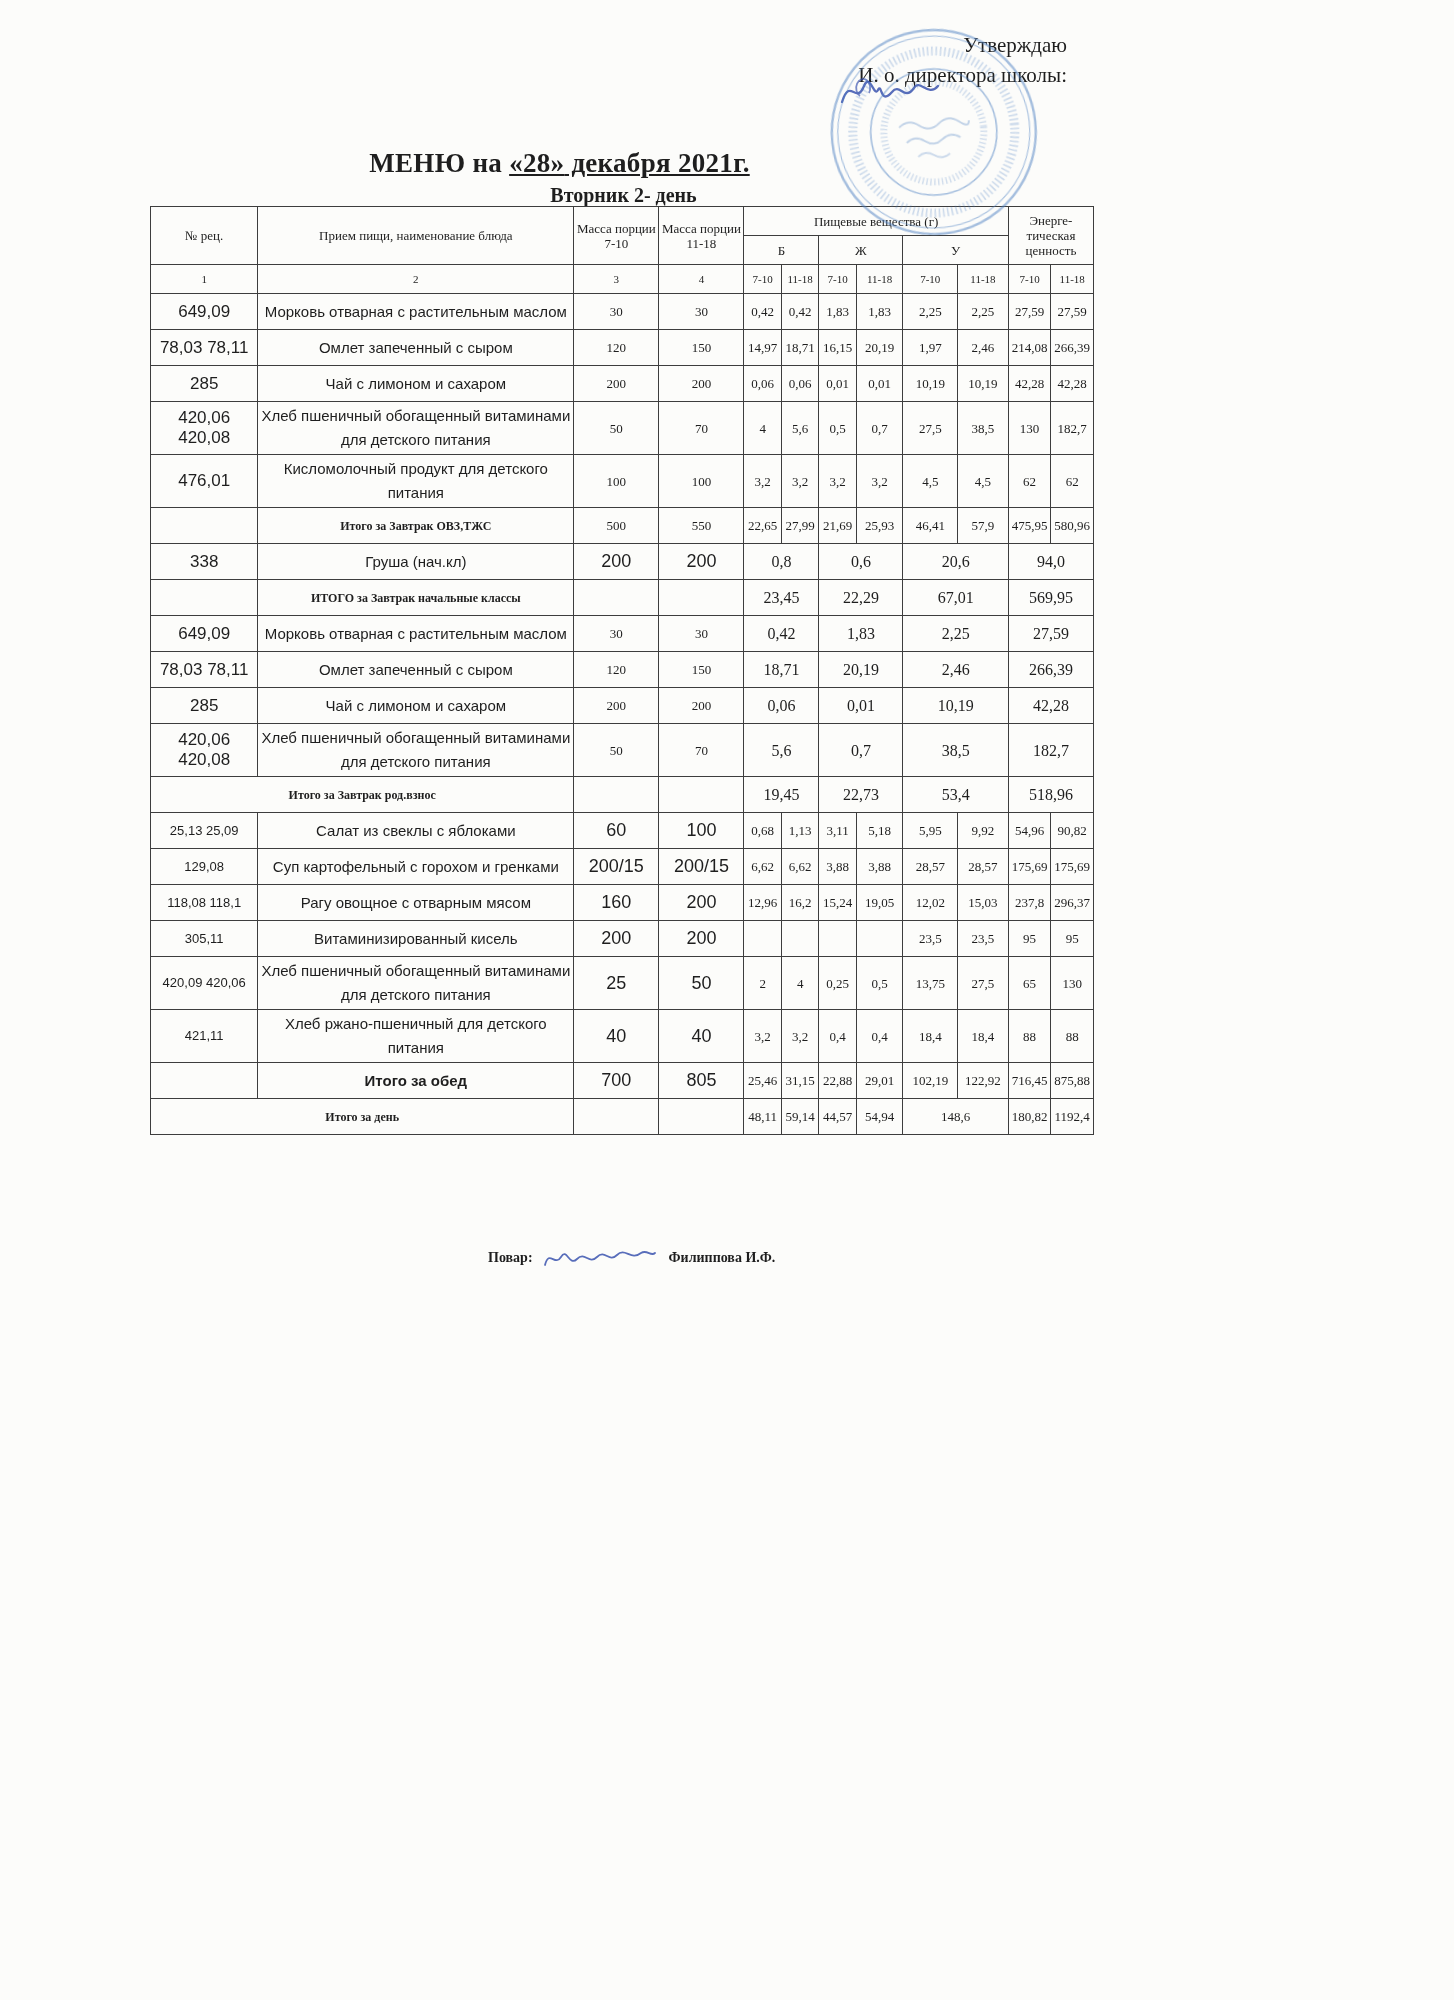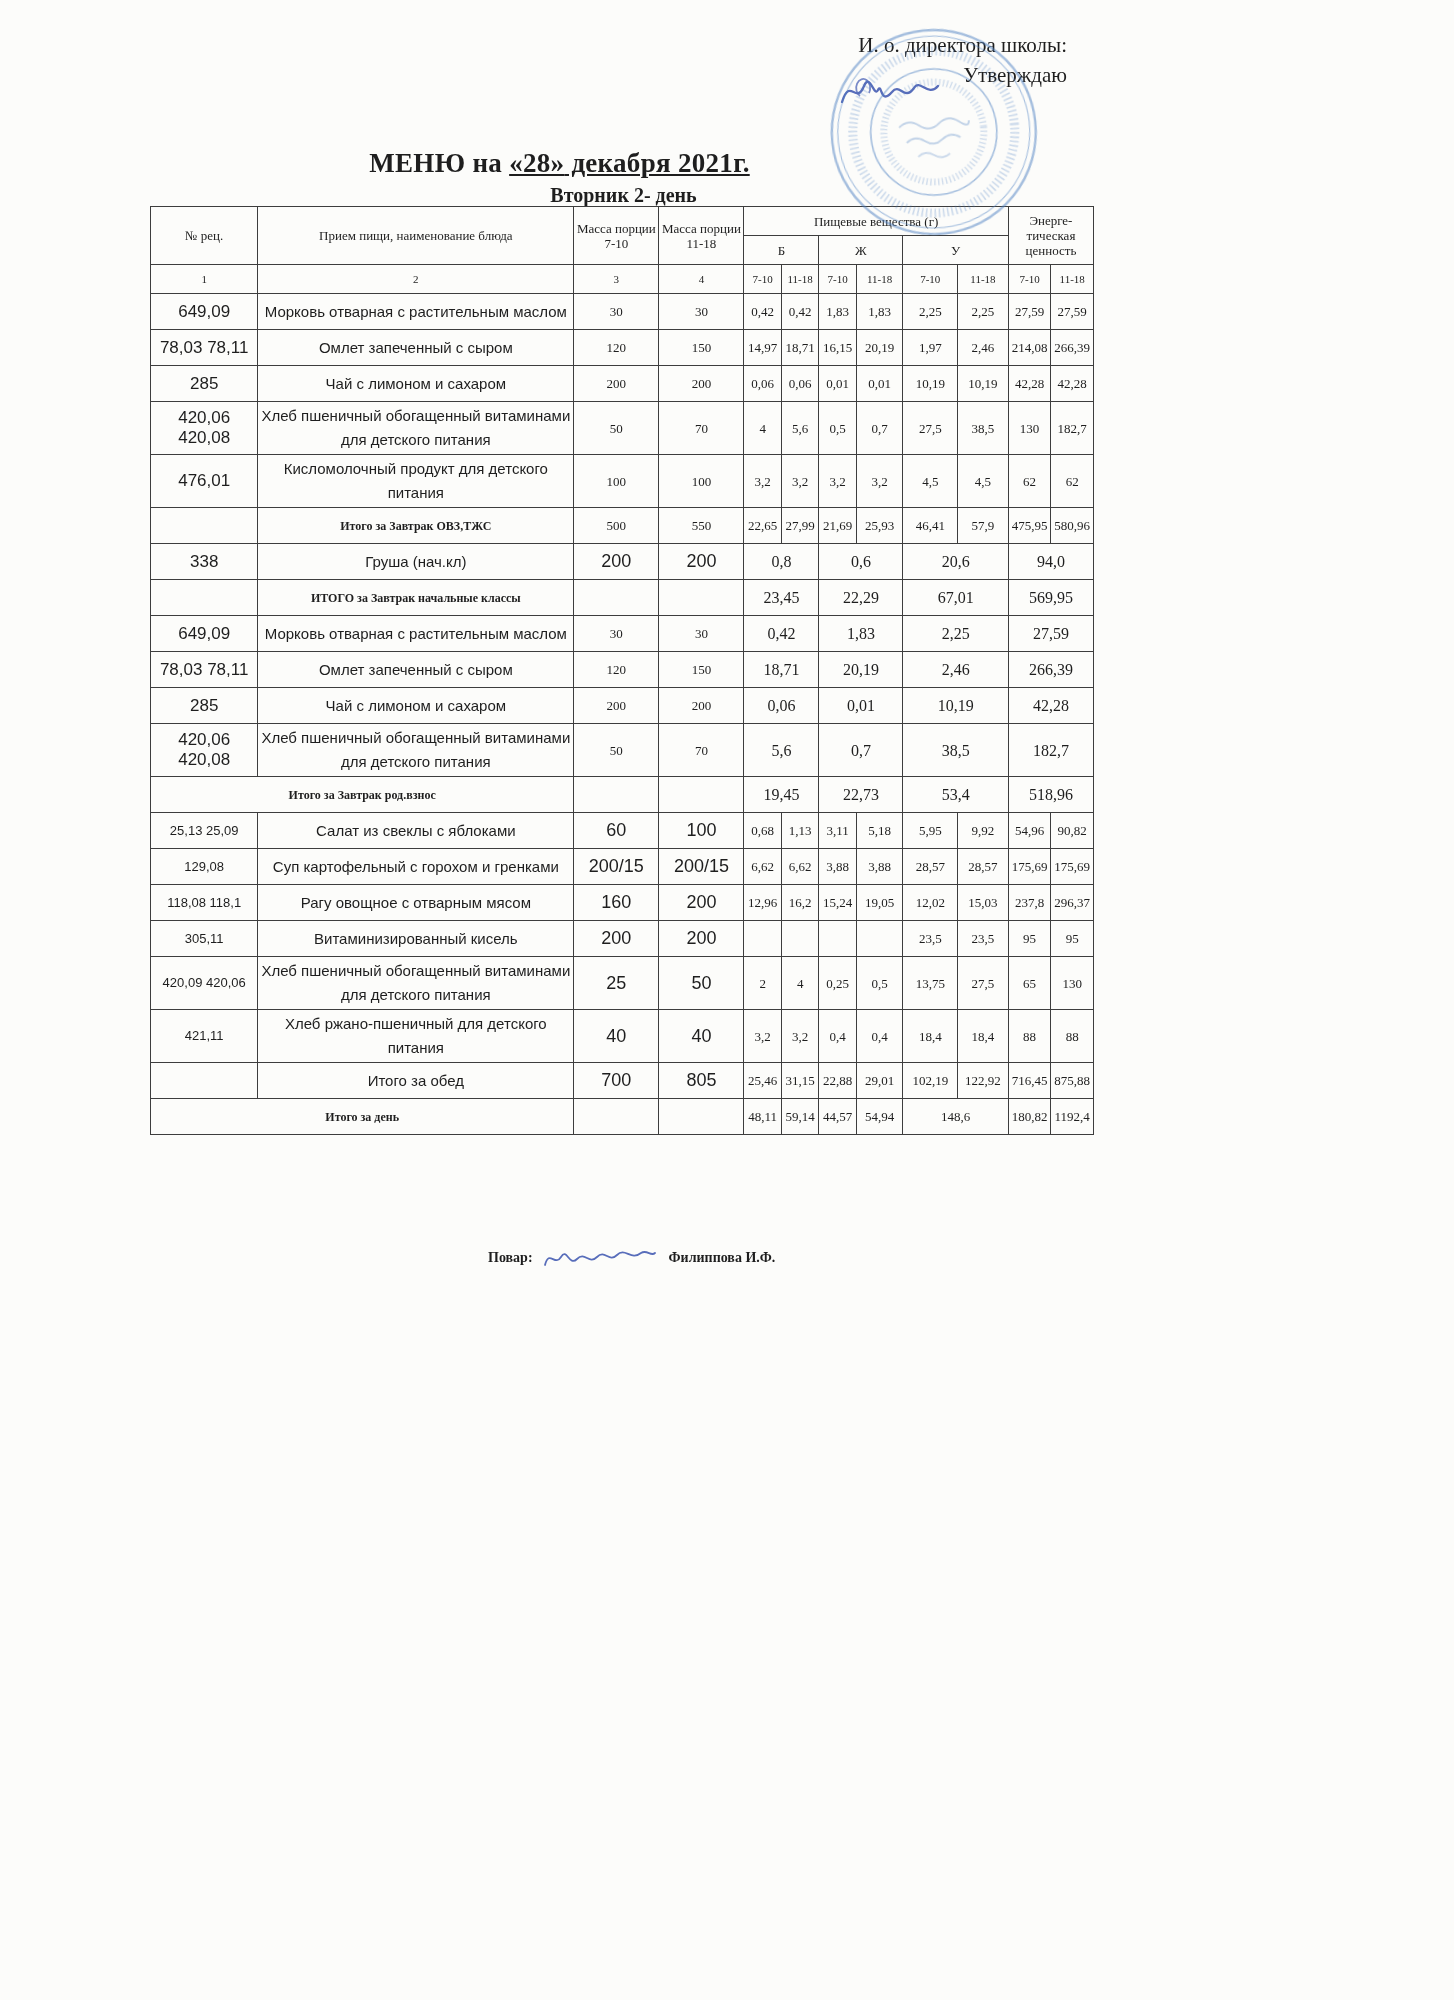--- a/index.html
+++ b/index.html
@@ -53,21 +53,21 @@
 
   .hc { font-size:13px; font-weight:normal; line-height:15px; padding:3px 2px; }
   .hn { font-size:11px; font-weight:normal; vertical-align:top; line-height:13px; }
 
   .c-rec  { font-family:"Liberation Sans", sans-serif; font-size:17px; line-height:20px; }
   .c-rec-sm { font-size:13px; }
   .c-dish {
     font-family:"Liberation Sans", sans-serif; font-size:15px; line-height:24px;
     text-align:left; padding:3px 4px;
   }
-  .c-bold { font-weight:normal; }
+  .c-bold { font-weight:bold; }
   .c-num  { font-size:13px; line-height:15px; word-wrap:break-word; word-break:break-all; }
   .c-num-md { font-size:16px; }
   .c-mass-big { font-family:"Liberation Sans", sans-serif; font-size:18px; }
   .c-sum  { font-size:12px; font-weight:bold; text-align:left; padding:2px 4px; line-height:14px;margin-top:24px; }
 
   
   .cook {
     position:absolute; top:1243px; left:488px;
     font-size:14px; font-weight:bold; white-space:nowrap;
   }
@@ -87,22 +87,22 @@
         <circle cx="108" cy="108" r="81" stroke-width="9" stroke-dasharray="1.6 2.7" opacity="0.55"></circle>
         <circle cx="108" cy="108" r="50" stroke-width="7" stroke-dasharray="1.4 2.5" opacity="0.5"></circle>
         <path d="M74,100 q10,-8 20,0 t20,0 t20,0 t10,0" stroke-width="2" opacity="0.65"></path>
         <path d="M80,116 q9,-7 18,0 t18,0 t18,0" stroke-width="2" opacity="0.65"></path>
         <path d="M90,131 q8,-6 16,0 t16,0" stroke-width="2" opacity="0.55"></path>
       </g>
     </svg>
   </div>
 
   <div class="approval">
+    <div>Утверждаю</div>
     <div>И. о. директора школы:</div>
-    <div>Утверждаю</div>
   </div>
 
   <svg class="dir-sig" width="112" height="46" viewBox="0 0 112 46">
     <path d="M8,34 C16,8 22,38 30,18 C36,4 40,30 44,22 C48,14 46,38 58,24 C66,14 70,34 80,20 C86,10 94,30 104,18" fill="none" stroke="#3c55b0" stroke-width="2.3" stroke-linecap="round"></path>
     <path d="M26,28 a7,9 0 1 1 9,-3" fill="none" stroke="#3c55b0" stroke-width="1.8" opacity="0.8"></path>
   </svg>
 
   <h1 class="title"><span>МЕНЮ на </span><span class="u">«28»</span><span class="u"> декабря 2021г.</span></h1>
 
   <div class="subtitle">Вторник 2- день</div>

